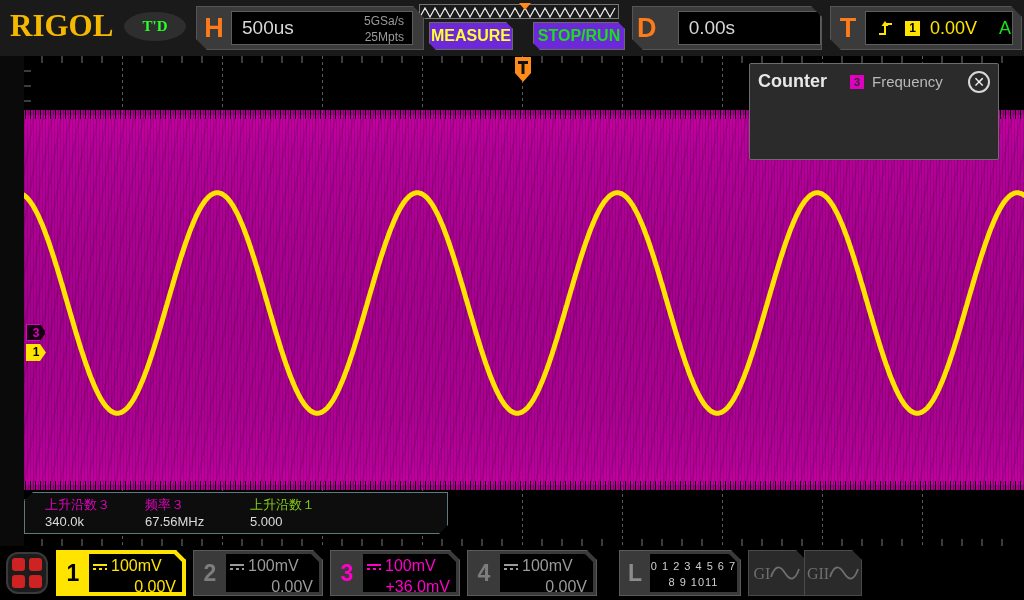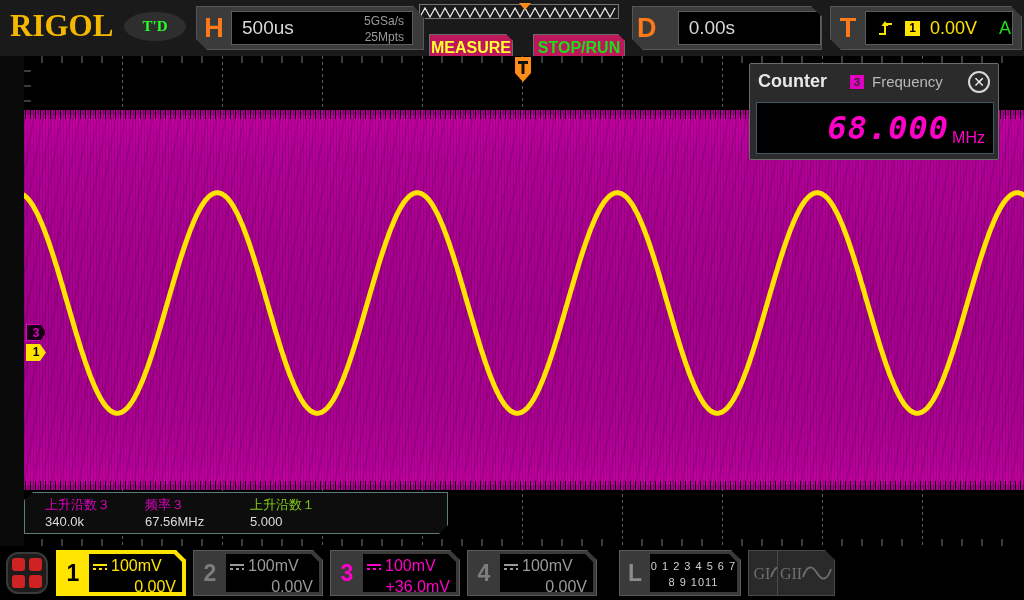--- a/index.html
+++ b/index.html
@@ -56,22 +56,22 @@
     background: #1a1a1a; border: 1px solid #777;
     clip-path: polygon(0 0, 100% 0, 100% 100%, 6px 100%, 0 calc(100% - 6px));
     overflow: hidden;
   }
   #memtri {
     position: absolute; left: 519px; top: 3px;
     width: 0; height: 0; border-left: 6px solid transparent;
     border-right: 6px solid transparent; border-top: 7px solid #ff8c1a;
   }
   .softkey {
-    position: absolute; top: 34px; height: 28px;
-    border: 1px solid #6a6a6a; background: #be185d;
+    position: absolute; top: 22px; height: 28px;
+    border: 1px solid #6a6a6a; background: #6d28d9;
     display: flex; align-items: center; justify-content: center;
     font-size: 16px; font-weight: bold;
     clip-path: polygon(0 0, calc(100% - 7px) 0, 100% 7px, 100% 100%, 7px 100%, 0 calc(100% - 7px));
   }
   #measure-btn { left: 429px; width: 84px; color: #ffff33; }
   #stoprun-btn { left: 533px; width: 92px; color: #19e019; }
 
   
   .trig-inner { display: flex; align-items: center; gap: 10px; padding: 0 12px; }
   .trig-ch { background: #ffe400; color: #000; font-size: 12px; font-weight: bold;
@@ -427,24 +427,20 @@
     <path d="M6,4 L16,4 L16,7 L12.5,7 L12.5,17 L9.5,17 L9.5,7 L6,7 Z" fill="#111"></path>
   </svg>
 
   <div id="counter">
     <div id="counter-head">
       <div id="counter-title">Counter</div>
       <div id="counter-chbadge">3</div>
       <div id="counter-mode">Frequency</div>
       <div id="counter-close">✕</div>
     </div>
-    <div id="counter-body">
-      <div id="counter-value">68.000</div>
-      <div id="counter-unit">MHz</div>
-    </div>
   </div>
 
   <div id="meastable">
     <div class="meas-col" style="width:100px;">
       <div class="meas-label" style="color:#e000c0">上升沿数３</div>
       <div class="meas-value">340.0k</div>
     </div>
     <div class="meas-col" style="width:105px;">
       <div class="meas-label" style="color:#e000c0">频率３</div>
       <div class="meas-value">67.56MHz</div>
@@ -530,21 +526,21 @@
         <div>8 9 1011 12131415</div>
       </div>
     </div>
 
     <div class="gbtn" style="left:748px;">
       <div class="gbtn-label">GI</div>
       <svg width="30" height="14" viewBox="0 0 30 14">
         <path d="M1,11 C5,-1 10,-1 15,7 C20,15 25,15 29,3" fill="none" stroke="#6e6e6e" stroke-width="1.8"></path>
       </svg>
     </div>
-    <div class="gbtn" style="left:777px;">
+    <div class="gbtn" style="left:804px;">
       <div class="gbtn-label">GII</div>
       <svg width="30" height="14" viewBox="0 0 30 14">
         <path d="M1,11 C5,-1 10,-1 15,7 C20,15 25,15 29,3" fill="none" stroke="#6e6e6e" stroke-width="1.8"></path>
       </svg>
     </div>
 
   </div>
 
 </div>
 

